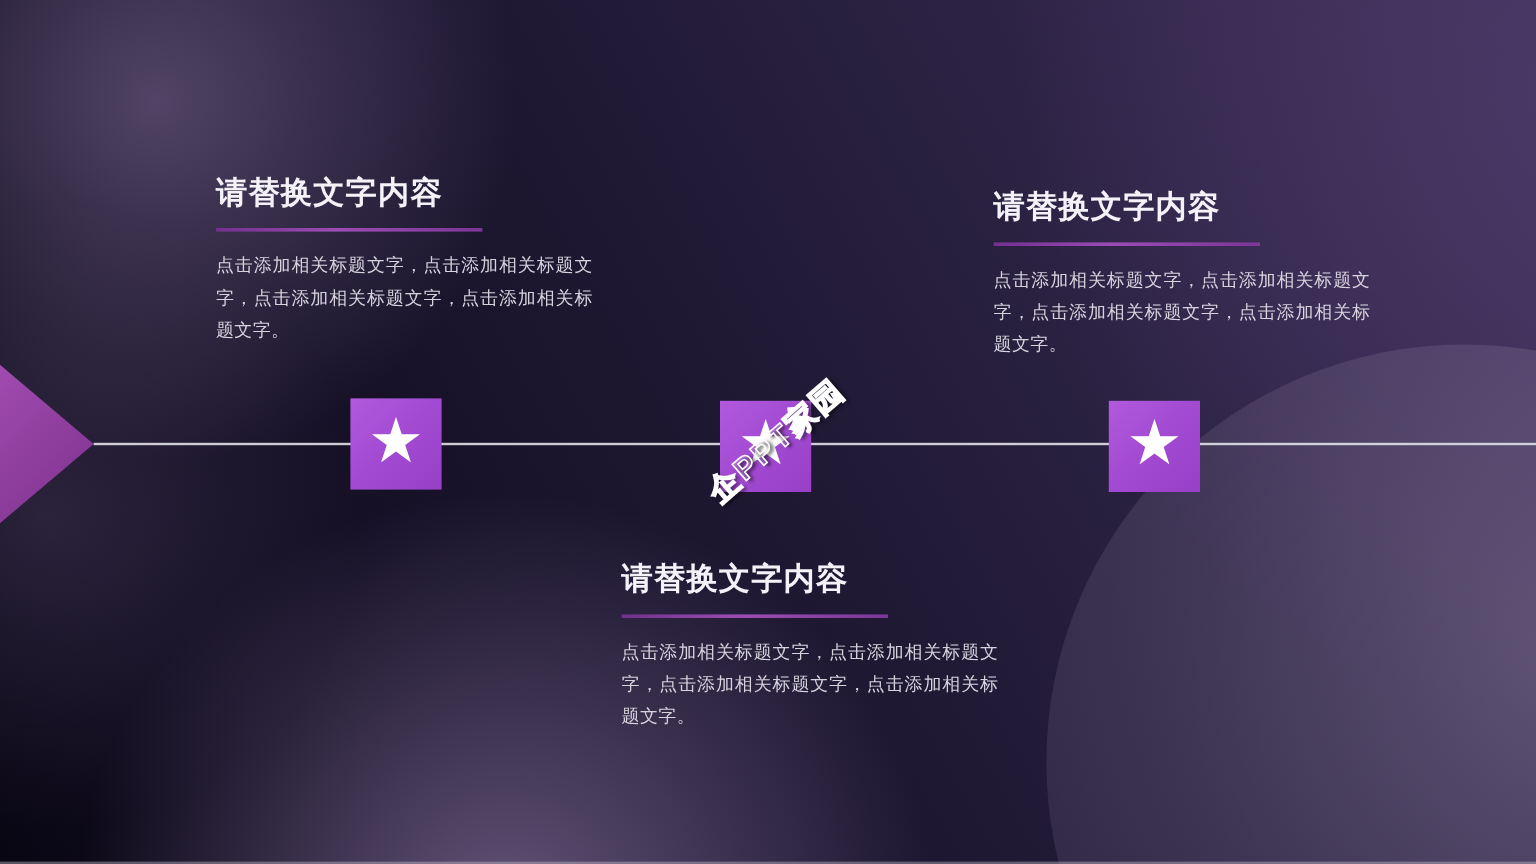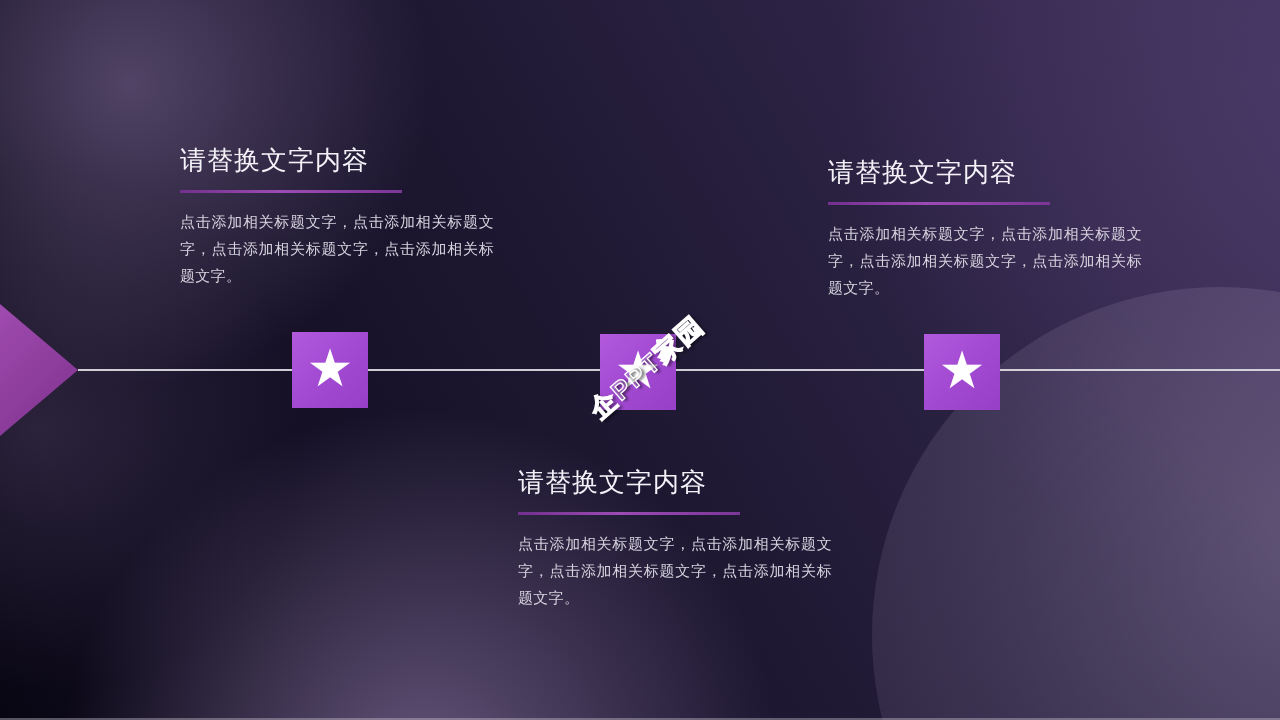--- a/index.html
+++ b/index.html
@@ -80,21 +80,21 @@
   
   .text-block { position: absolute; z-index: 5; width: 330px; }
   .tb-left   { left: 180px; top: 143px; }
   .tb-right  { left: 828px; top: 155px; }
   .tb-bottom { left: 518px; top: 465px; }
 
   .block-title {
     margin: 0;
     font-size: 26px;
     line-height: 34px;
-    font-weight: 400;
+    font-weight: 700;
     letter-spacing: 1px;
     color: #f4f2f8;
   }
   .block-rule {
     width: 222px;
     height: 3px;
     margin-top: 13px;
     background: linear-gradient(90deg, #72308d 0%, #9c4cb4 45%, #7b3697 100%);
   }
   .block-body {

